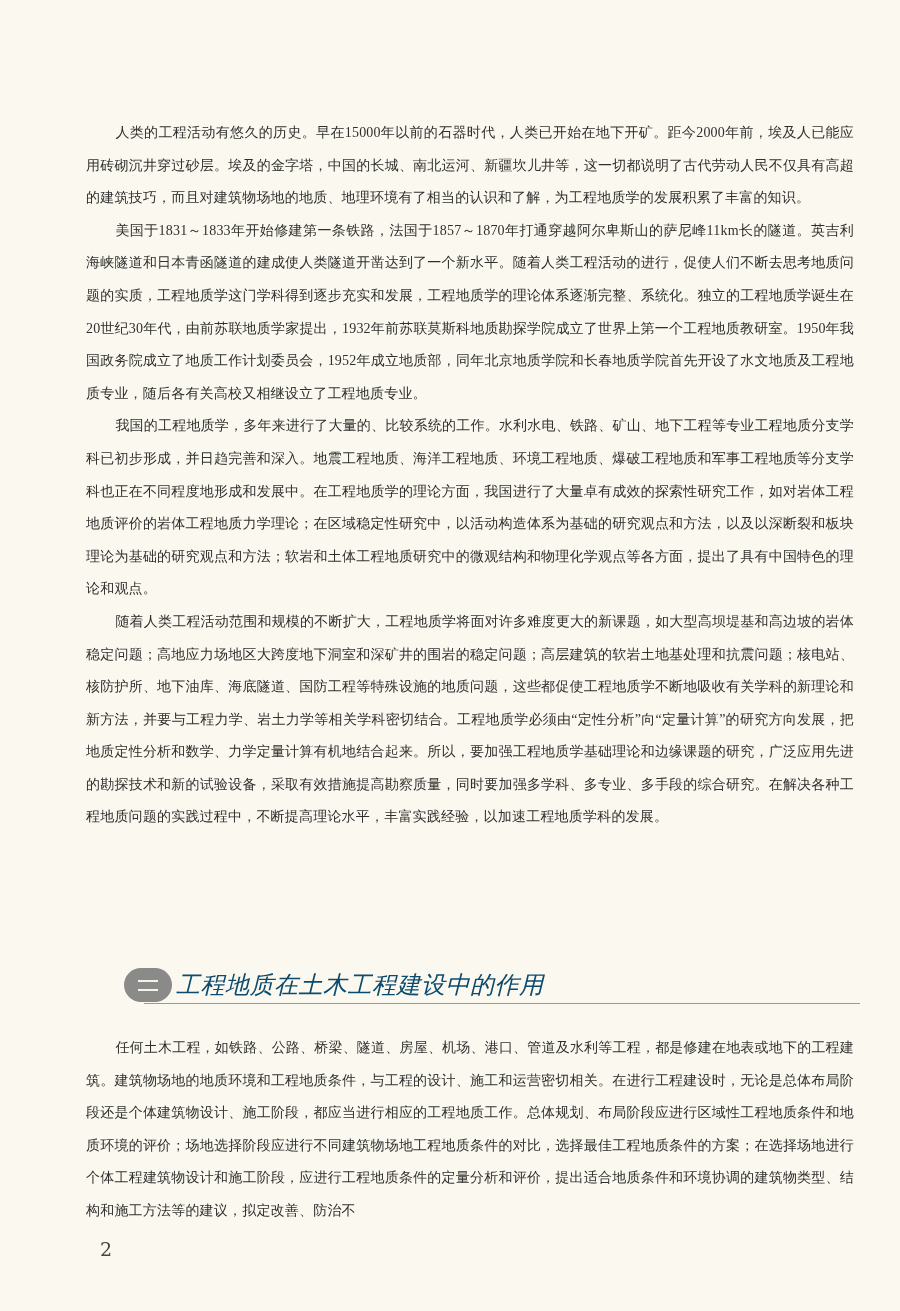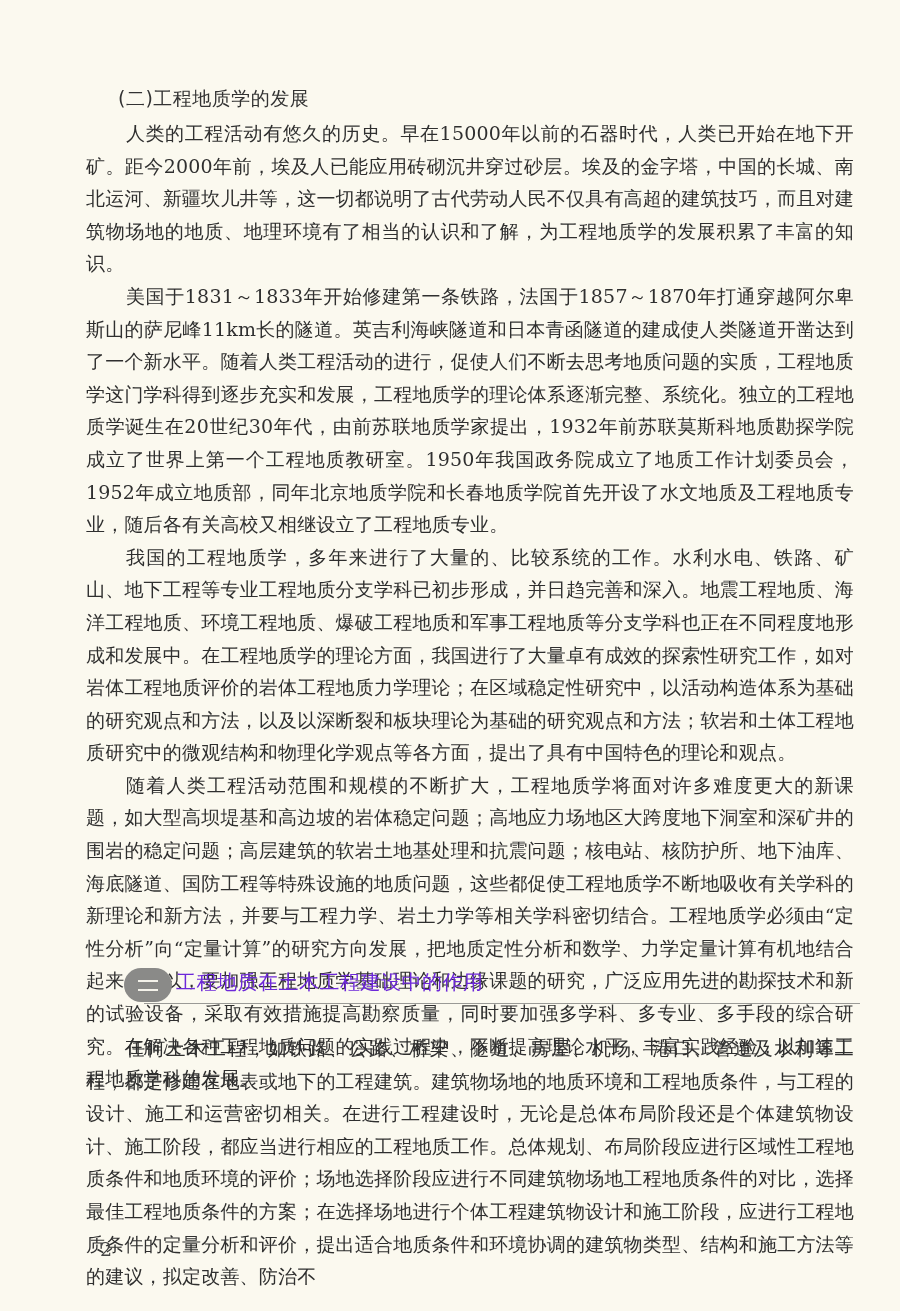--- a/index.html
+++ b/index.html
@@ -11,56 +11,56 @@
     position:relative;
   }
   .page { position:absolute; left:0; top:0; width:900px; height:1311px; }
   .sub-heading {
     position:absolute; left:118px; top:86px;
     font-family:"DejaVu Sans","Liberation Sans",sans-serif;
     font-size:19px; color:#333; letter-spacing:0.5px;
   }
   .block {
     position:absolute; left:86px; width:768px;
-    font-size:19px; line-height:32.6px;
+    font-size:14px; line-height:32.6px;
     text-align:justify; text-align-last:left;
     letter-spacing:0.2px;
+    font-family:Liberation Serif, serif;
   }
   .block p { margin:0; text-indent:2.1em; }
   #block1 { top:117px; }
   .section-header {
     position:absolute; left:124px; top:968px; width:736px; height:36px;
   }
   .section-badge {
     position:absolute; left:0; top:0; width:48px; height:34px;
     border-radius:17px; background:#8a8a88;
   }
   .section-badge .bar {
     position:absolute; left:14px; width:20px; height:2px; background:#f4f2ea;
   }
   .section-title {
     position:absolute; left:52px; top:1px;
     font-family:"DejaVu Sans","Liberation Sans",sans-serif;
-    font-size:20px; color:#6d28d9; white-space:nowrap; letter-spacing:0.5px;
+    font-size:24px; color:#0c4a6e; white-space:nowrap; letter-spacing:0.5px;font-style:italic;
   }
   .section-rule {
     position:absolute; left:20px; top:35px; width:716px; height:1px; background:#9a9a96;
   }
   #block2 { top:1032px; }
   .page-number {
     position:absolute; left:100px; top:1238px;
     font-size:19px; color:#444;
   }
 </style>
 </head>
 <body>
 
 <div class="page">
 
-  <div class="sub-heading">(二)工程地质学的发展</div>
 
   <div class="block" id="block1">
     <p>人类的工程活动有悠久的历史。早在15000年以前的石器时代，人类已开始在地下开矿。距今2000年前，埃及人已能应用砖砌沉井穿过砂层。埃及的金字塔，中国的长城、南北运河、新疆坎儿井等，这一切都说明了古代劳动人民不仅具有高超的建筑技巧，而且对建筑物场地的地质、地理环境有了相当的认识和了解，为工程地质学的发展积累了丰富的知识。</p>
     <p>美国于1831～1833年开始修建第一条铁路，法国于1857～1870年打通穿越阿尔卑斯山的萨尼峰11km长的隧道。英吉利海峡隧道和日本青函隧道的建成使人类隧道开凿达到了一个新水平。随着人类工程活动的进行，促使人们不断去思考地质问题的实质，工程地质学这门学科得到逐步充实和发展，工程地质学的理论体系逐渐完整、系统化。独立的工程地质学诞生在20世纪30年代，由前苏联地质学家提出，1932年前苏联莫斯科地质勘探学院成立了世界上第一个工程地质教研室。1950年我国政务院成立了地质工作计划委员会，1952年成立地质部，同年北京地质学院和长春地质学院首先开设了水文地质及工程地质专业，随后各有关高校又相继设立了工程地质专业。</p>
     <p>我国的工程地质学，多年来进行了大量的、比较系统的工作。水利水电、铁路、矿山、地下工程等专业工程地质分支学科已初步形成，并日趋完善和深入。地震工程地质、海洋工程地质、环境工程地质、爆破工程地质和军事工程地质等分支学科也正在不同程度地形成和发展中。在工程地质学的理论方面，我国进行了大量卓有成效的探索性研究工作，如对岩体工程地质评价的岩体工程地质力学理论；在区域稳定性研究中，以活动构造体系为基础的研究观点和方法，以及以深断裂和板块理论为基础的研究观点和方法；软岩和土体工程地质研究中的微观结构和物理化学观点等各方面，提出了具有中国特色的理论和观点。</p>
     <p>随着人类工程活动范围和规模的不断扩大，工程地质学将面对许多难度更大的新课题，如大型高坝堤基和高边坡的岩体稳定问题；高地应力场地区大跨度地下洞室和深矿井的围岩的稳定问题；高层建筑的软岩土地基处理和抗震问题；核电站、核防护所、地下油库、海底隧道、国防工程等特殊设施的地质问题，这些都促使工程地质学不断地吸收有关学科的新理论和新方法，并要与工程力学、岩土力学等相关学科密切结合。工程地质学必须由“定性分析”向“定量计算”的研究方向发展，把地质定性分析和数学、力学定量计算有机地结合起来。所以，要加强工程地质学基础理论和边缘课题的研究，广泛应用先进的勘探技术和新的试验设备，采取有效措施提高勘察质量，同时要加强多学科、多专业、多手段的综合研究。在解决各种工程地质问题的实践过程中，不断提高理论水平，丰富实践经验，以加速工程地质学科的发展。</p>
   </div>
 
   <div class="section-header">
     <div class="section-rule"></div>

